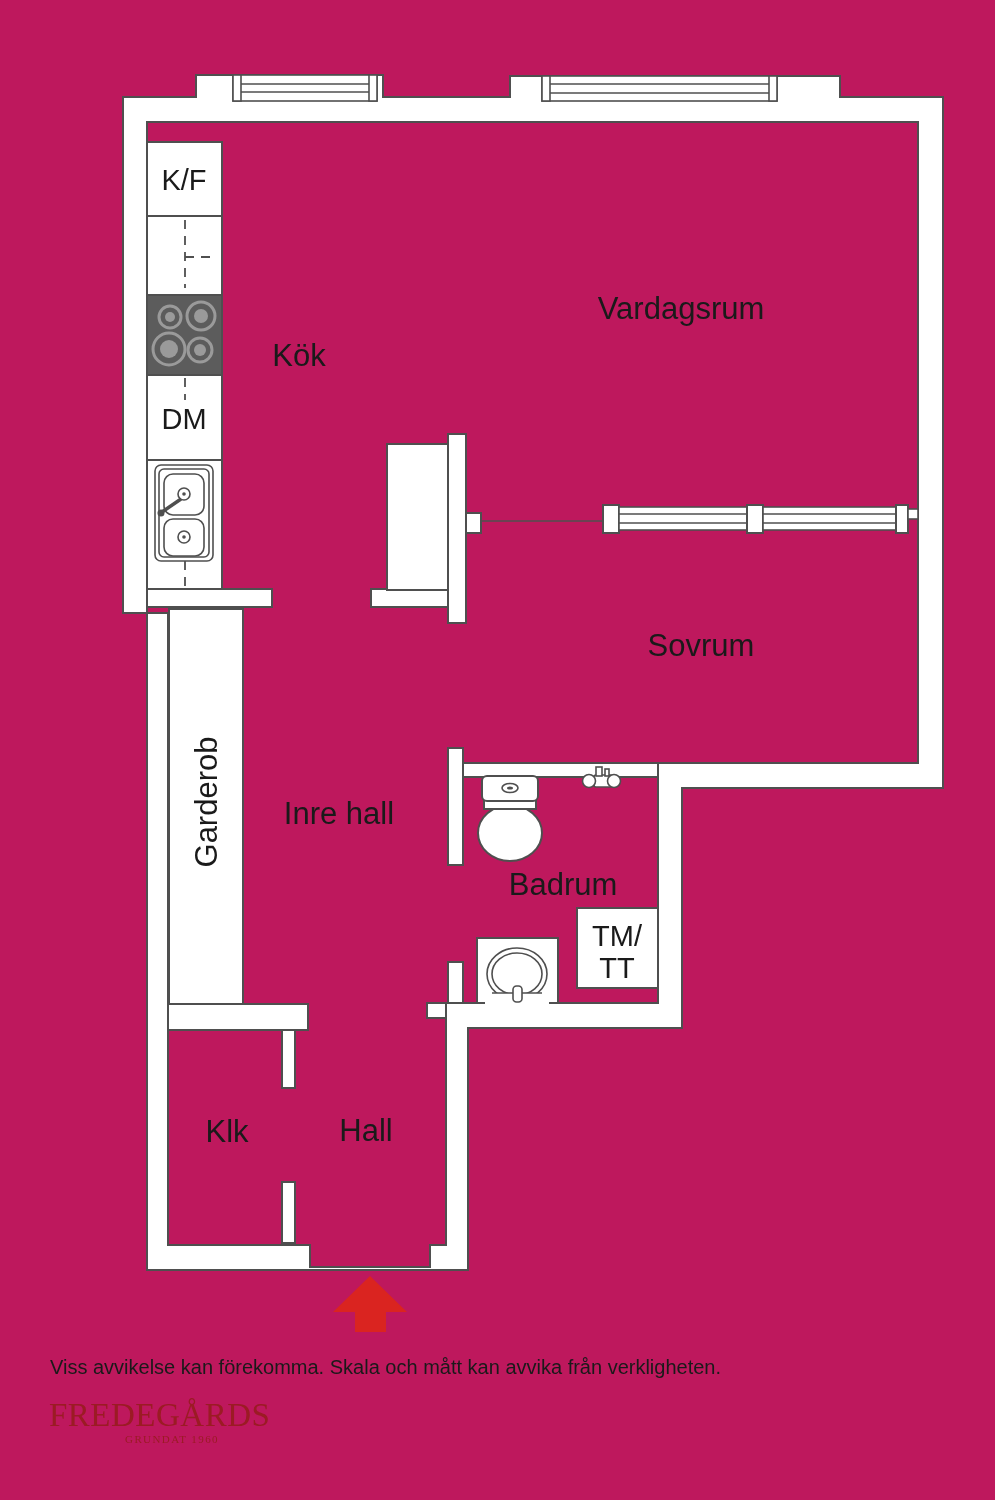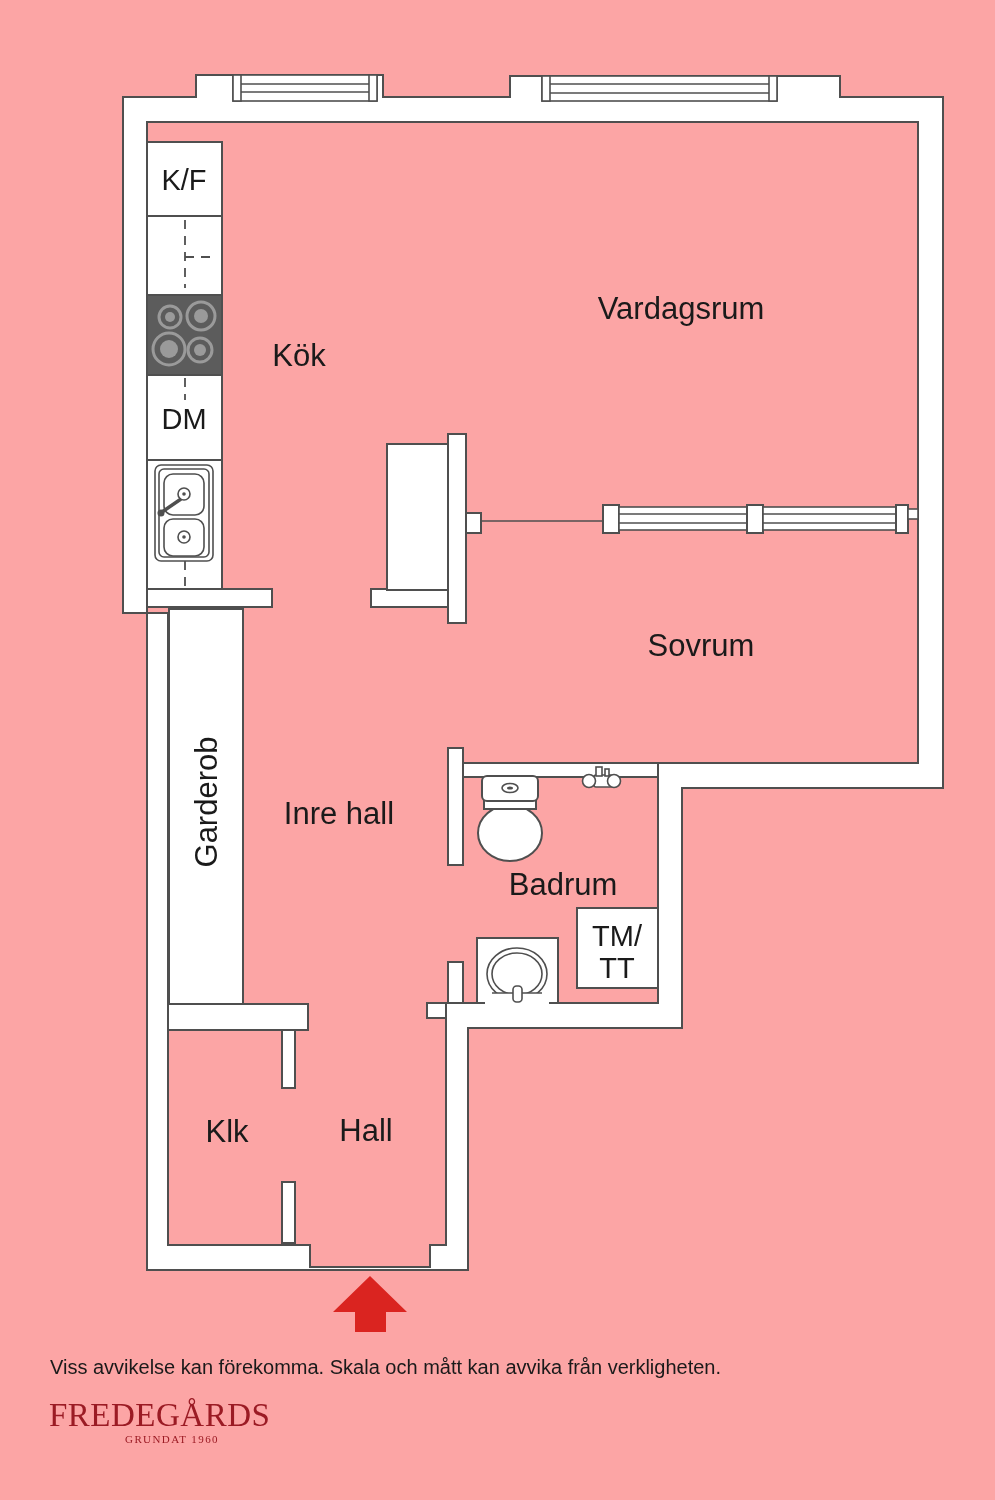--- a/index.html
+++ b/index.html
@@ -1,16 +1,16 @@
 <!DOCTYPE html>
 <html style="--wall: #4f4f4f; --text: #1a1a1a; --stove_fill: #5c5c5c; --burner_ring: #9a9a9a; --arrow_red: #da2420; --logo_red: #9b1b24;"><head>
 <meta charset="utf-8">
 <style>
   html,body{margin:0;padding:0;background:#ffffff;}
-  #page{position:relative;width:995px;height:1500px;background:#fca5a5;overflow:hidden;
+  #page{position:relative;width:995px;height:1500px;background:#be185d;overflow:hidden;
         font-family:"Liberation Sans", sans-serif;}
   svg{position:absolute;left:0;top:0;}
   .wall{fill:#ffffff;stroke:var(--wall);stroke-width:2;}
   .thin{stroke:var(--wall);stroke-width:1.6;fill:none;}
   .dash{stroke:var(--wall);stroke-width:1.8;fill:none;stroke-dasharray:9 7;}
   .fix{fill:#ffffff;stroke:var(--wall);stroke-width:2;}
   .fix2{fill:#ffffff;stroke:var(--wall);stroke-width:1.6;}
   .roomlabel{font-family:"Liberation Sans", sans-serif;font-size:31px;fill:var(--text);}
   .applabel{font-family:"Liberation Sans", sans-serif;font-size:29px;fill:var(--text);}
   .mid{text-anchor:middle;}

